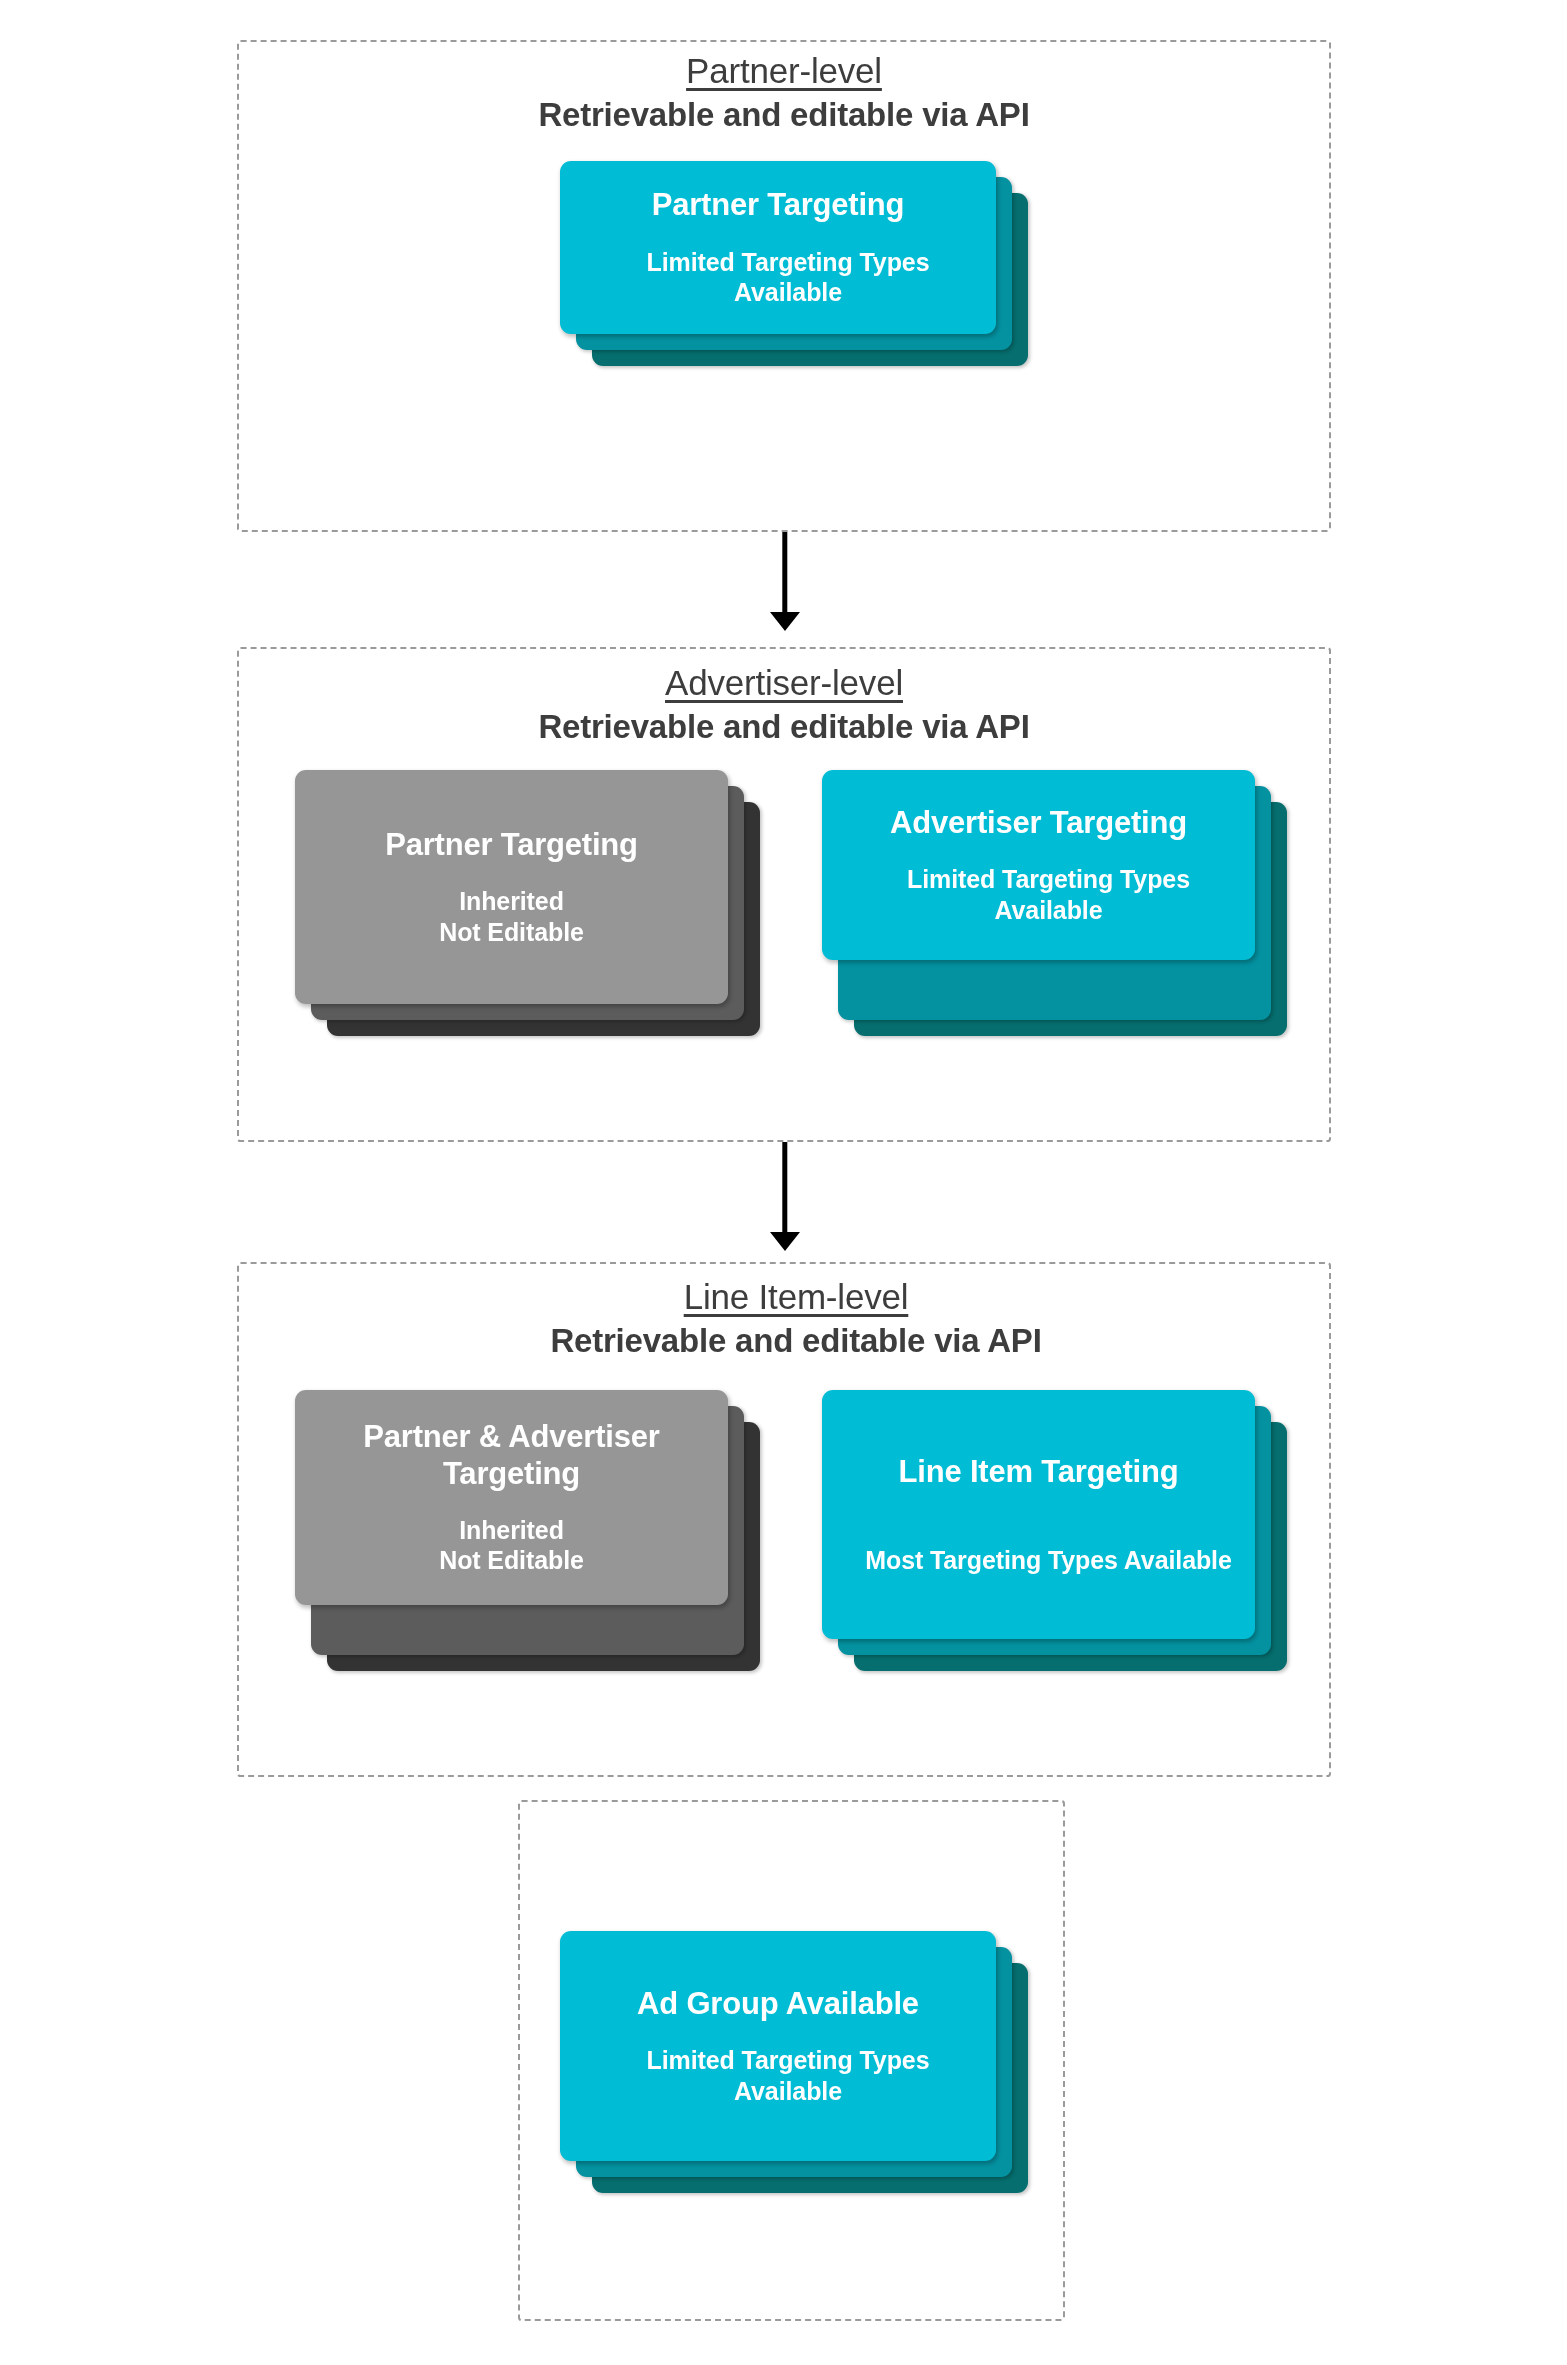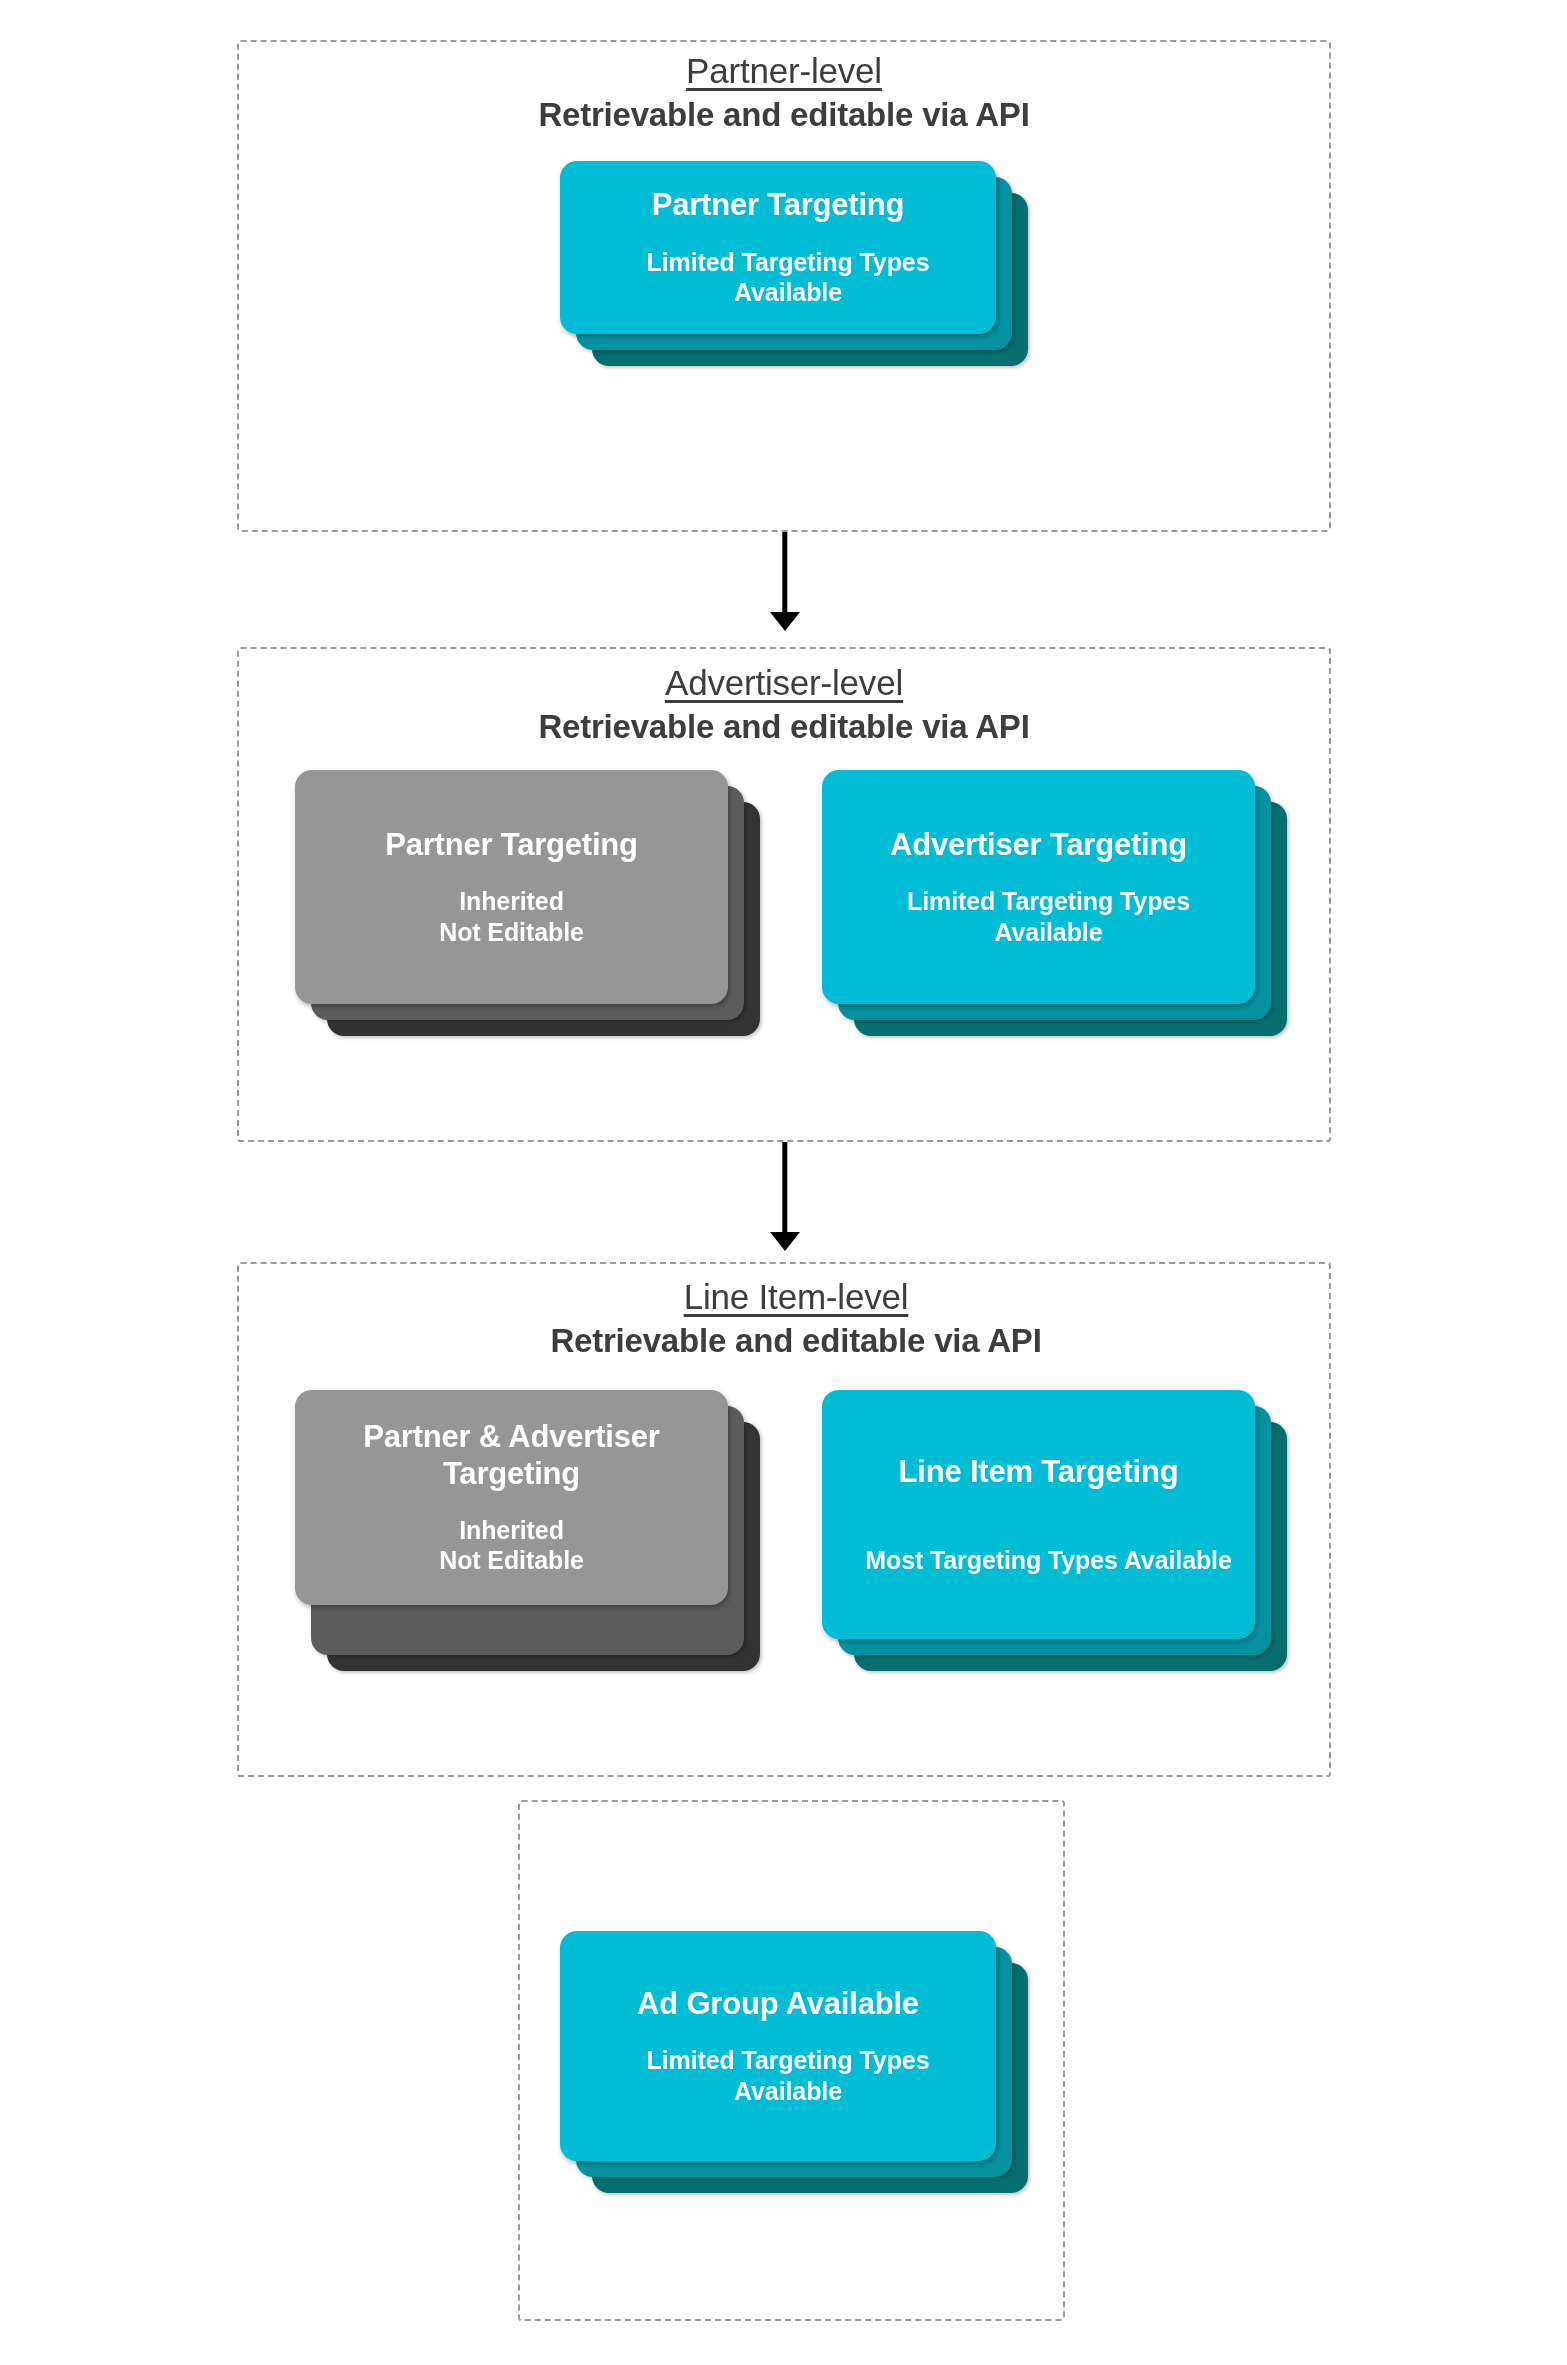--- a/index.html
+++ b/index.html
@@ -60,21 +60,21 @@
   .level-sub.warn {
     color: #ff2d00;
   }
 
   
   .card-stack {
     position: absolute;
   }
   .card-layer {
     position: absolute;
-    border-radius: 17px;
+    border-radius: 11px;
     box-sizing: border-box;
   }
   .card-layer.back {
     left: 32px;
     top: 32px;
     box-shadow: 1.8px 1.8px 3.6px rgba(0,0,0,0.22);
   }
   .card-layer.mid {
     left: 16px;
     top: 16px;
@@ -189,21 +189,21 @@
     <div class="card-layer front" style="width:433px; height:234px;">
       <div class="card-title">Partner Targeting</div>
       <div class="card-note" style="white-space: pre-line;">Inherited
 Not Editable</div>
     </div>
   </div>
 
   <div class="card-stack cyan" style="left:822px; top:770px; width:473px; height:268px;">
     <div class="card-layer back" style="width:433px; height:234px;"></div>
     <div class="card-layer mid" style="width:433px; height:234px;"></div>
-    <div class="card-layer front" style="width:433px; height:234px;">
+    <div class="card-layer front" style="width:433px; height:190px;">
       <div class="card-title">Advertiser Targeting</div>
       <div class="card-note underlined">Limited Targeting Types Available</div>
     </div>
   </div>
 
   <div class="connector" style="left:762px; top:1142px; width:45px; height:110px;">
     <div class="shaft" style="height:92px;"></div>
     <div class="head" style="top:90px;"></div>
   </div>
 

